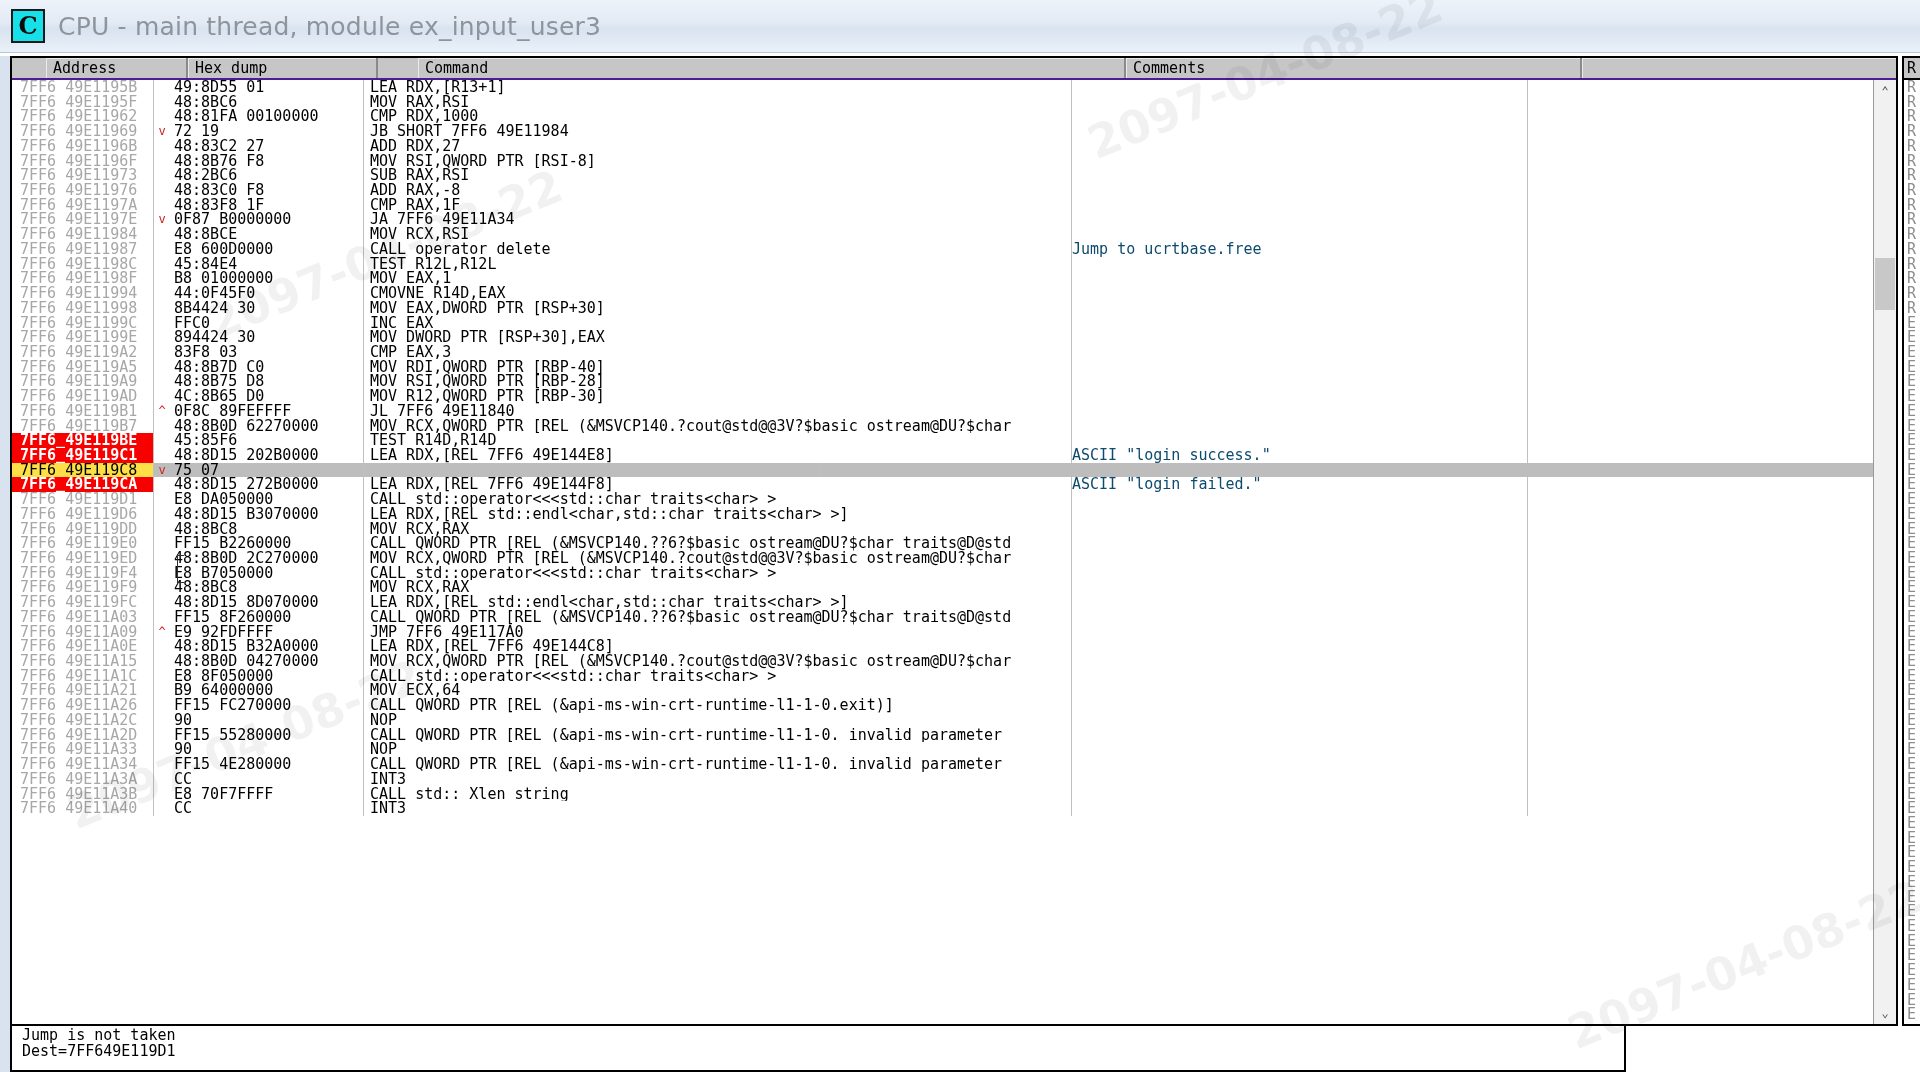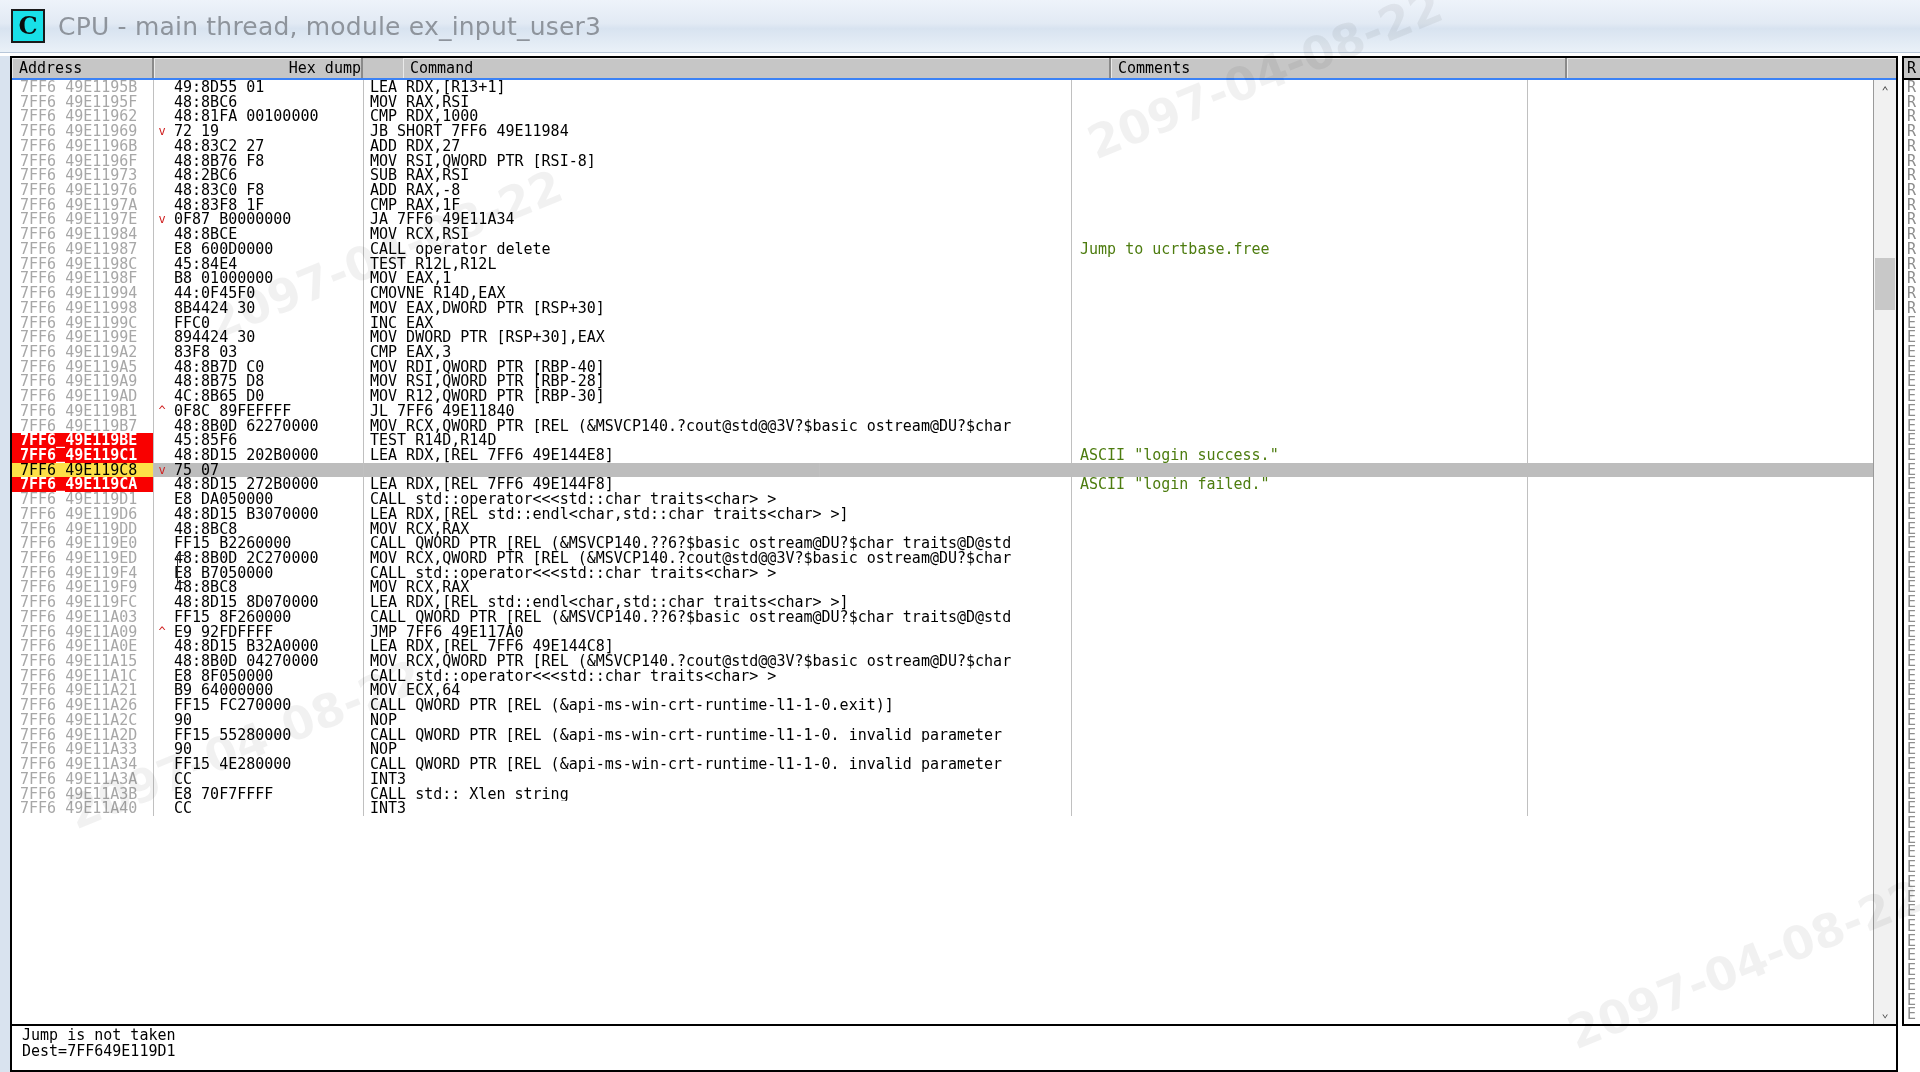--- a/index.html
+++ b/index.html
@@ -50,33 +50,33 @@
   
   #cpu-pane{
     position:absolute;left:10px;top:56px;width:1888px;height:970px;
     border:2px solid #000;background:#fff;box-sizing:border-box;
     overflow:hidden;
   }
 
   
   #hdr{
     position:absolute;left:0;top:0;height:22px;width:100%;
-    background:#c6c6c6;border-bottom:2px solid #3b82f6;box-sizing:border-box;
-    display:flex;align-items:stretch;
+    background:#c6c6c6;border-bottom:2px solid #4c1d95;box-sizing:border-box;
+    display:flex;align-items:stretch;padding-left:34px;
   }
   .hcell{
     font-size:15px;color:#000;line-height:20px;
     padding-left:7px;box-sizing:border-box;
     border-right:2px solid #8a8a8a;
     background:#c6c6c6;
     white-space:nowrap;overflow:hidden;
     box-shadow:inset 1px 1px 0 #eaeaea;
   }
   .hcell.hc-addr{width:142px;}
-  .hcell.hc-hex{width:209px;text-align:right;}
+  .hcell.hc-hex{width:190px;}
   .hcell.hc-cmd{width:708px;margin-left:40px;}
   .hcell.hc-cmt{width:456px;}
   .hcell.hc-last{width:auto;flex:1;border-right:none;}
 
   
   #rows{
     position:absolute;left:0;top:22px;right:0;bottom:0;
     overflow:hidden;
   }
   .row{
@@ -95,21 +95,21 @@
     width:142px;padding-left:8px;color:#a7a7a7;
     border-right:1px solid #c0c0c0;
   }
   .row.bp .c-addr{background:#f90000;color:#ffffff;font-weight:bold;}
   .c-arrow{
     width:16px;text-align:center;color:#d02020;font-size:12px;
     line-height:14.7px;position:relative;
   }
   .c-hex{width:193px;padding-left:4px;color:#000;}
   .c-cmd{width:708px;padding-left:6px;color:#000;border-left:1px solid #c0c0c0;}
-  .c-cmt{width:456px;padding-left:8px;color:#4d7c0f;border-left:1px solid #c0c0c0;}
+  .c-cmt{width:456px;color:#0c4a6e;border-left:1px solid #c0c0c0;}
   .c-tail{flex:1;border-left:1px solid #c0c0c0;}
 
   
   #jumpline{
     position:absolute;left:165px;top:497px;width:1px;height:28px;
     background:#303030;z-index:5;
   }
   #jumpline:before{
     content:"";position:absolute;left:0;top:0;width:7px;height:1px;background:#303030;
   }
@@ -138,21 +138,21 @@
     position:absolute;left:1902px;top:56px;width:18px;height:970px;
     border:2px solid #000;border-right:none;background:#fff;box-sizing:border-box;
     overflow:hidden;
   }
   #right-hdr{height:22px;background:#c6c6c6;border-bottom:2px solid #000;box-sizing:border-box;
     font-size:15px;line-height:20px;padding-left:3px;color:#000;overflow:hidden;}
   .rrow{height:14.72px;font-size:15px;line-height:14.7px;color:#8d8d8d;padding-left:3px;overflow:hidden;}
 
   
   #statusbar{
-    position:absolute;left:10px;top:1026px;width:1888px;height:46px;
+    position:absolute;left:10px;top:1026px;width:1616px;height:46px;
     background:#fff;border-left:2px solid #000;border-right:2px solid #000;
     border-bottom:2px solid #000;box-sizing:border-box;
     padding-left:10px;padding-top:1px;overflow:hidden;
   }
   .stline{font-size:15px;line-height:16px;color:#000;white-space:nowrap;}
 
   #leftgutter{
     position:absolute;left:0;top:56px;width:10px;height:1016px;background:#d9e3ef;
   }
   #rightgutter{

